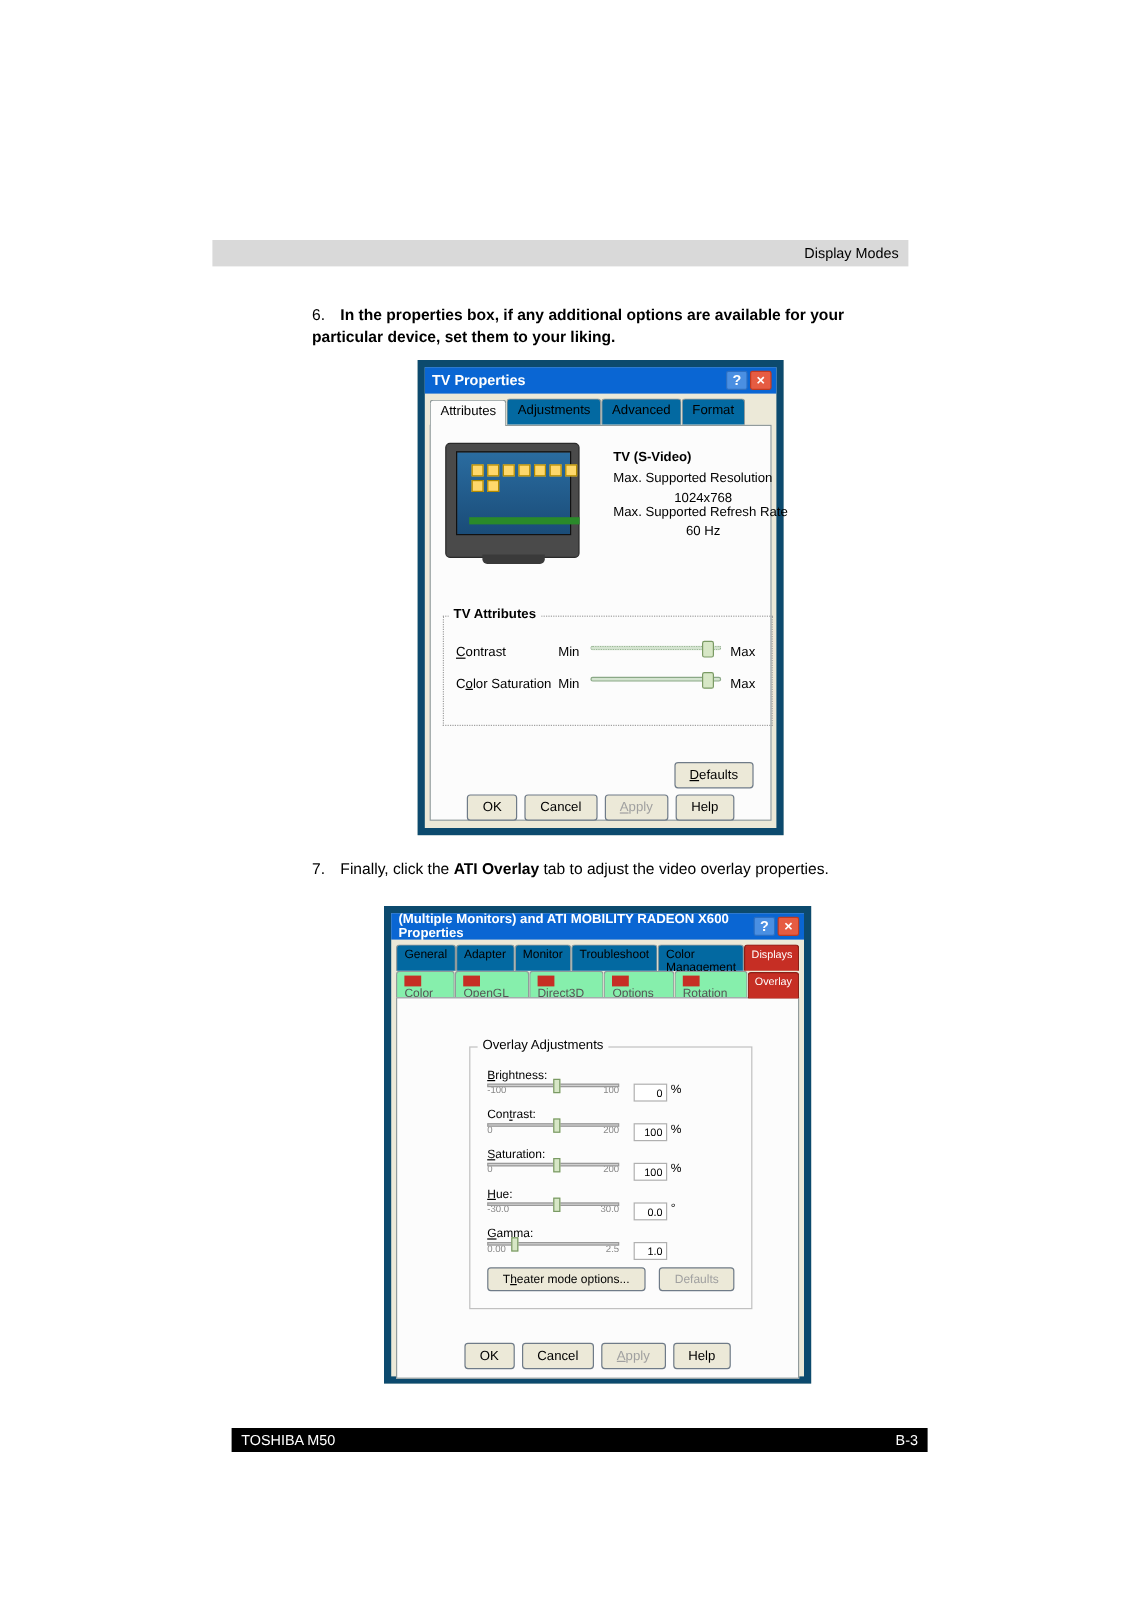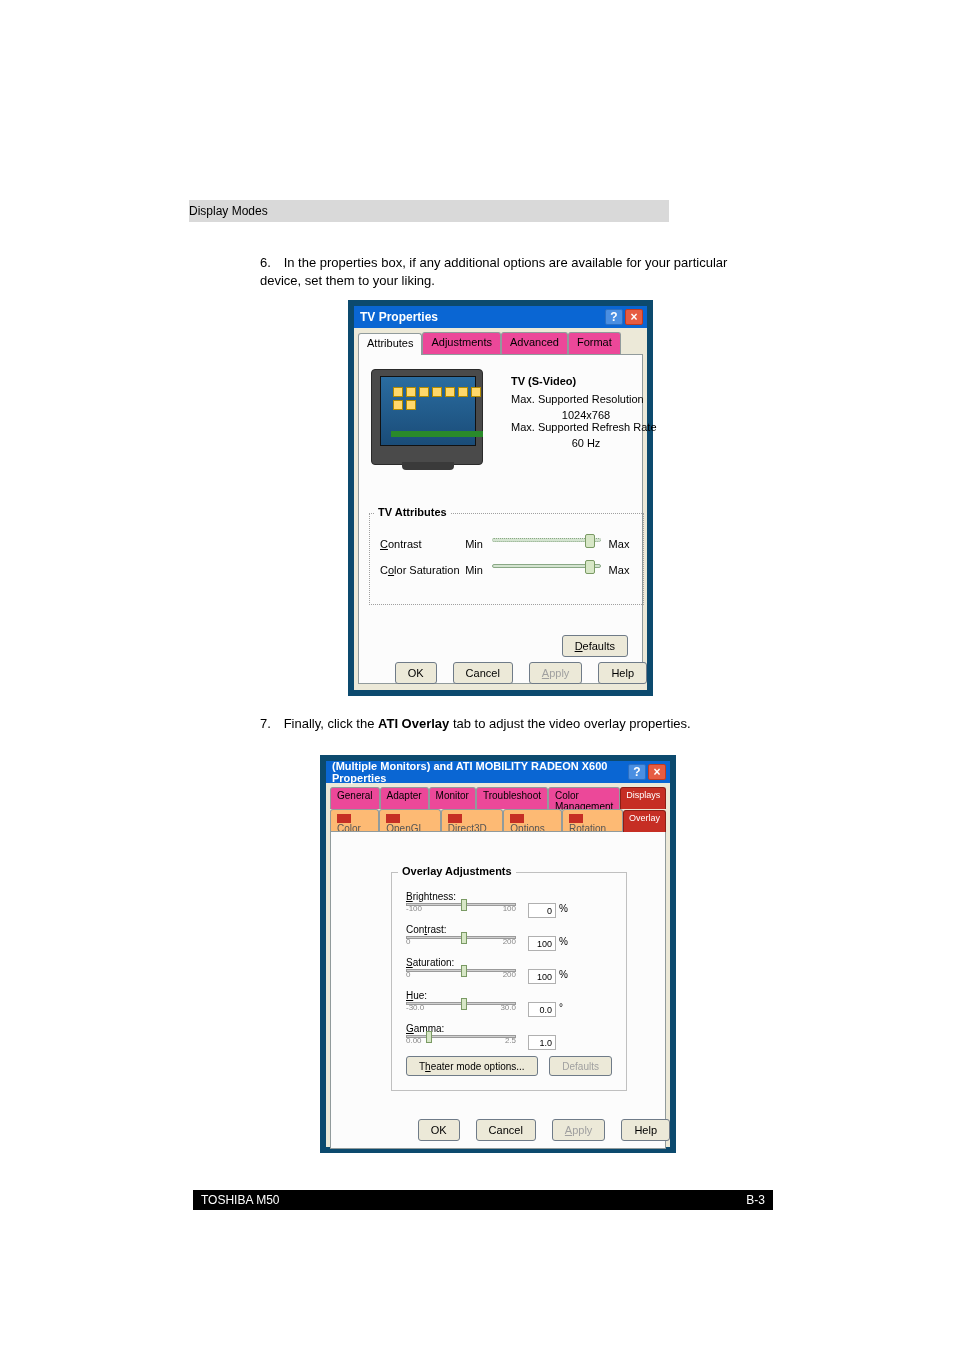--- a/index.html
+++ b/index.html
@@ -1,38 +1,38 @@
 <!DOCTYPE html>
 <html><head>
 <meta charset="utf-8">
 <style>
   * { box-sizing: border-box; }
   html, body { margin: 0; padding: 0; }
   body { width: 954px; height: 1350px; background: #fff; font-family: Verdana, Geneva, sans-serif; position: relative; }
 
-  .top-banner { position: absolute; left: 189px; top: 200px; width: 480px; height: 22px; background: #d9d9d9; display: flex; align-items: center; justify-content: flex-start; padding-right: 8px; font-size: 12px; font-family: Arial, sans-serif; }
+  .top-banner { position: absolute; left: 177px; top: 200px; width: 580px; height: 22px; background: #d9d9d9; display: flex; align-items: center; justify-content: flex-end; padding-right: 8px; font-size: 12px; font-family: Arial, sans-serif; }
 
   .step { position: absolute; left: 260px; width: 500px; font-size: 13px; font-family: Arial, sans-serif; line-height: 1.35; }
   .step .num { display: inline-block; width: 20px; }
-  .step .body { display: inline; }
+  .step .body { display: inline; font-weight: bold; }
   #step6 { top: 254px; }
   #step7 { top: 715px; }
 
   
   .win { position: absolute; border: 6px solid #0c4a6e; background: #ece9d8; font-family: Tahoma, sans-serif; font-size: 11px; }
   .win-title { background: linear-gradient(#0a66d3,#0a66d3); color: #fff; height: 22px; display: flex; align-items: center; justify-content: space-between; padding: 0 4px 0 6px; font-weight: bold; font-size: 12px; }
   .win-title .tbtns { display: flex; gap: 2px; }
   .tbtn { width: 18px; height: 16px; border-radius: 2px; display: flex; align-items: center; justify-content: center; font-weight: bold; font-size: 12px; }
   .tbtn.help { background: #4a8fe2; color: #fff; border: 1px solid #2c6fc2; }
   .tbtn.close { background: #e65c42; color: #fff; border: 1px solid #c23a20; }
 
   #tvprops { left: 348px; top: 300px; width: 305px; height: 396px; }
 
   .tabstrip { display: flex; height: 22px; margin: 4px 4px 0 4px; position: relative; }
-  .tab { border: 1px solid #919b9c; border-bottom: none; background: #ec4899; padding: 3px 8px 0 8px; font-size: 11px; border-radius: 3px 3px 0 0; margin-right: 0; position: relative; }
+  .tab { border: 1px solid #919b9c; border-bottom: none; background: #0369a1; padding: 3px 8px 0 8px; font-size: 11px; border-radius: 3px 3px 0 0; margin-right: 0; position: relative; }
   .tab.active { background: #fcfcfc; z-index: 2; top: 1px; }
   .tabpage { border: 1px solid #919b9c; background: #fcfcfc; margin: 0 4px 4px 4px; height: 330px; position: relative; }
 
   .crt { position: absolute; left: 12px; top: 14px; width: 112px; height: 96px; background: #4a4a4a; border-radius: 4px; border: 1px solid #2a2a2a; }
   .crt .screen { position: absolute; left: 8px; top: 6px; width: 96px; height: 70px; background: linear-gradient(#2a6ca0,#1a4c78); border: 1px solid #111; }
   .crt .base { position: absolute; left: 30px; bottom: -6px; width: 52px; height: 8px; background: #3a3a3a; border-radius: 0 0 4px 4px; }
   .crt .icons { position: absolute; left: 12px; top: 10px; width: 88px; height: 60px; display: flex; flex-wrap: wrap; gap: 3px; align-content: flex-start; }
   .crt .icons i { width: 10px; height: 10px; background: #ffd86b; border: 1px solid #b28a00; display: block; }
   .crt .taskbar { position: absolute; left: 10px; bottom: 8px; width: 92px; height: 6px; background: #2a8a2a; }
 
@@ -45,35 +45,35 @@
   .fieldset .legend { position: absolute; top: -8px; left: 4px; background: #fcfcfc; padding: 0 4px; font-weight: bold; }
   .attr-row { display: flex; margin-bottom: 14px; font-size: 11px; }
   .attr-row .lbl { width: 80px; }
   .attr-row .min, .attr-row .max { width: 28px; text-align: center; }
   .track { flex: 1; height: 4px; background: #d4e4d0; border: 1px solid #8aa886; border-radius: 2px; position: relative; margin: 0 4px; }
   .track.dashed { border-style: dotted; }
   .thumb { position: absolute; top: -5px; width: 10px; height: 14px; background: #d7e7c6; border: 1px solid #7a9a64; border-radius: 2px; }
 
   .btn { background: #ece9d8; border: 1px solid #6f7b88; border-radius: 3px; height: 22px; padding: 0 12px; font-size: 11px; font-family: Tahoma, sans-serif; display: inline-flex; align-items: center; }
   .btn.disabled { color: #a0a0a0; }
-  .btnrow { position: absolute; bottom: 6px; left: 0; right: 0; display: flex; justify-content: flex-end; gap: 16px; }
+  .btnrow { position: absolute; bottom: 6px; left: 0; right: 0; display: flex; justify-content: center; gap: 6px; }
   .defaults-btn { position: absolute; right: 14px; top: 280px; }
 
   
   #overlayprops { left: 320px; top: 755px; width: 356px; height: 398px; }
   #overlayprops .tabstrip.row1 { margin-top: 4px; }
   #overlayprops .tabstrip.row2 { margin-top: 0; }
   .tab.red { background: #c62e24; color: #fff; border-color: #8a1f17; font-size: 9px; padding: 2px 5px 0 5px; }
-  .tab.pink { background: #fdba74; color: #555; font-size: 10px; padding: 2px 6px 0 6px; }
+  .tab.pink { background: #86efac; color: #555; font-size: 10px; padding: 2px 6px 0 6px; }
   .tab.small { font-size: 10px; padding: 2px 6px 0 6px; }
   .atichip { display: inline-block; width: 14px; height: 9px; background: #c62e24; margin-right: 2px; vertical-align: middle; }
   .ov-page { border: 1px solid #919b9c; background: #fcfcfc; margin: 0 4px 4px 4px; height: 318px; position: relative; }
 
   .ov-group { position: absolute; left: 60px; top: 40px; width: 236px; border: 1px solid #c0c0c0; padding: 18px 14px 14px 14px; }
-  .ov-group .legend { position: absolute; top: -8px; left: 6px; background: #fcfcfc; padding: 0 4px; font-weight: bold; font-size: 11px; }
+  .ov-group .legend { position: absolute; top: -8px; left: 6px; background: #fcfcfc; padding: 0 4px; font-weight: normal; font-size: 11px; }
   .slbl { font-size: 10px; margin-bottom: 1px; }
   .sliderrow { display: flex; align-items: flex-start; margin-bottom: 6px; }
   .minitrack { width: 110px; height: 3px; background: #d0d0d0; border: 1px solid #9a9a9a; position: relative; }
   .minitrack .th { position: absolute; top: -5px; width: 6px; height: 12px; background: #d7e7c6; border: 1px solid #7a9a64; }
   .ends { display: flex; justify-content: space-between; width: 110px; font-size: 8px; color: #888; margin-top: -2px; margin-bottom: 4px; }
   .valbox { width: 28px; height: 15px; border: 1px solid #b0b0b0; background: #fff; font-size: 9px; display: inline-flex; align-items: center; justify-content: flex-end; padding-right: 3px; margin-left: 12px; }
   .unit { font-size: 10px; margin-left: 3px; }
 
   
   .footer { position: absolute; left: 193px; top: 1190px; width: 580px; height: 20px; background: #000; color: #fff; display: flex; align-items: center; justify-content: space-between; padding: 0 8px; font-size: 12px; font-family: Arial, sans-serif; }

